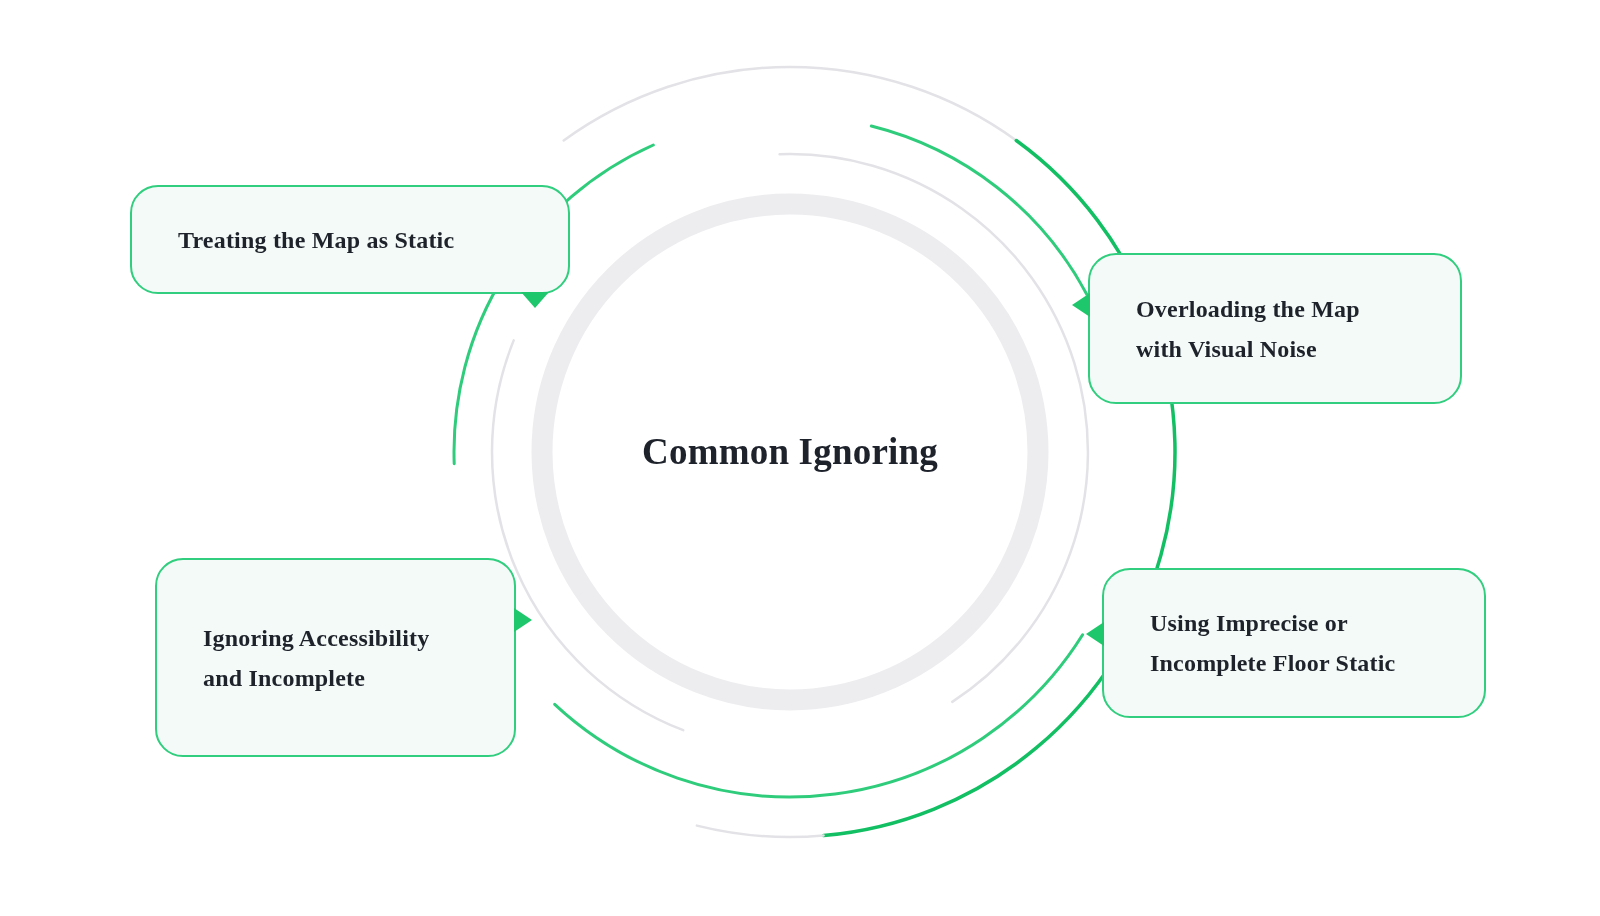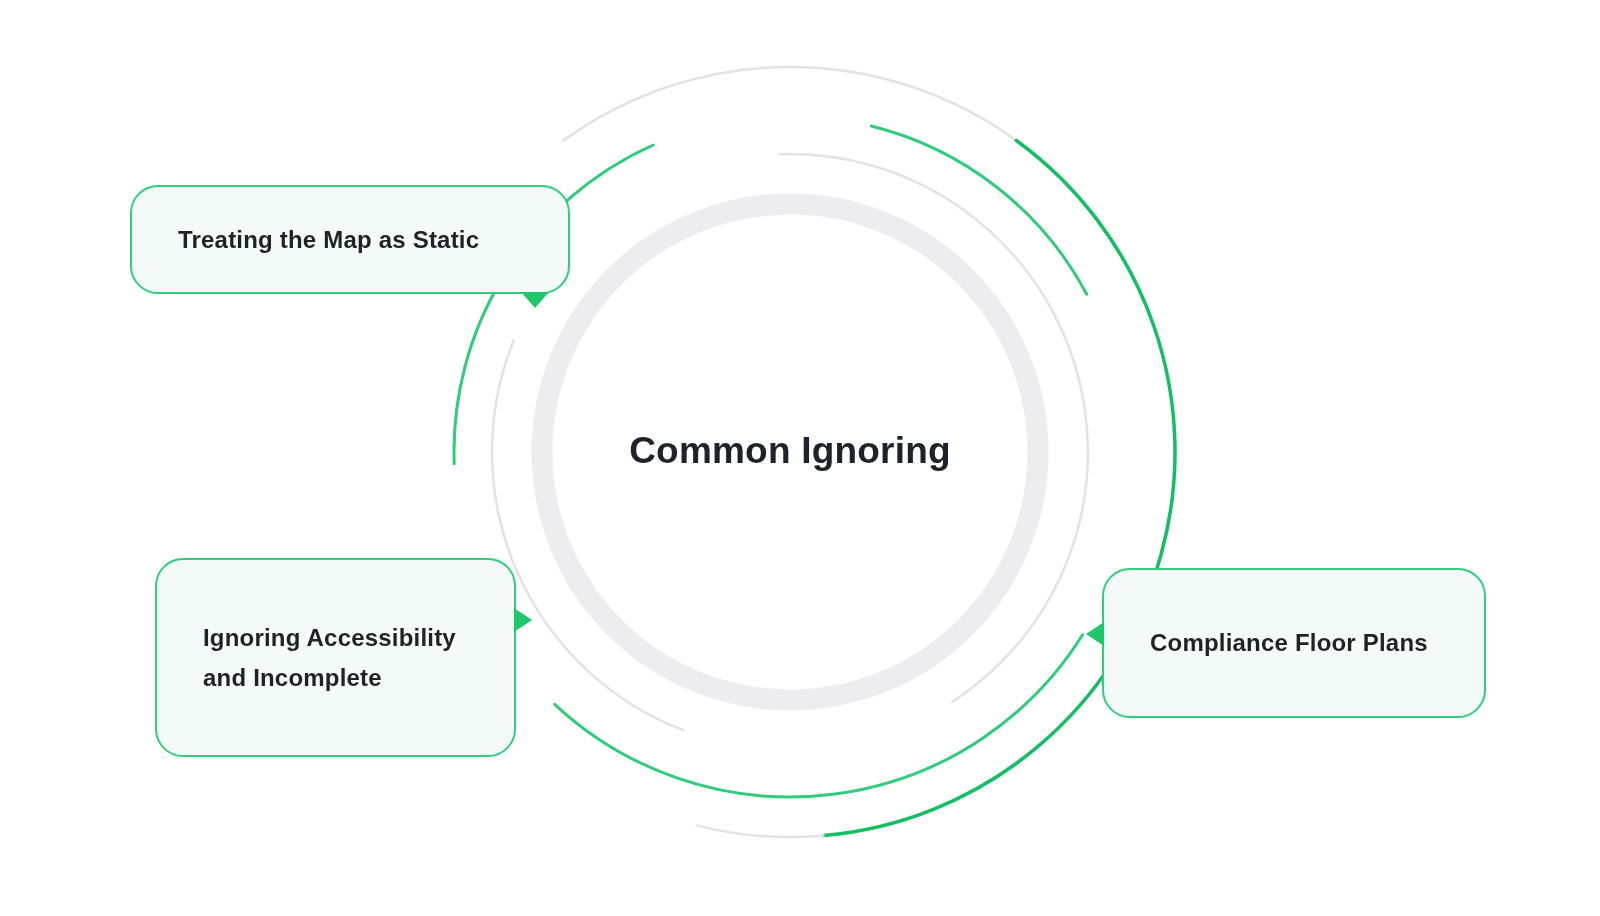--- a/index.html
+++ b/index.html
@@ -2,21 +2,21 @@
 <html style="--background: #FFFFFF; --text: #1E222B; --green-medium: #2FCC7C; --green-dark: #12BF63; --green-triangle: #1EC76B; --box-border: #30CE7E; --box-fill: #F3FAF7; --ring-gray: #EDEDF0; --arc-gray: #E3E3E7; --circle-fill: #FFFFFF;"><head>
 <meta charset="utf-8">
 <style>
   html, body { margin: 0; padding: 0; background: #ffffff; }
   .stage {
     position: relative;
     width: 1600px;
     height: 916px;
     background: var(--background, #ffffff);
     overflow: hidden;
-    font-family: Liberation Sans, sans-serif;
+    font-family: Liberation Serif, serif;
   }
   svg.arcs { position: absolute; left: 0; top: 0; z-index: 1; }
   .arc { fill: none; stroke-linecap: round; }
   .w25 { stroke-width: 2.5; }
   .w3  { stroke-width: 3; }
   .w35 { stroke-width: 3.5; }
 
   .callout {
     position: absolute;
     z-index: 2;
@@ -103,27 +103,33 @@
     <path class="arc w25" d="M 779.6 154.2 A 298 298 0 0 1 952.3 701.9" stroke="#E3E3E7"></path>
 
     <circle cx="790" cy="452" r="248" fill="#FFFFFF" stroke-width="21" stroke="#EDEDF0"></circle>
   </svg>
 
   <div class="callout" id="box-tl">
     <span class="tri tri-down"></span>
     <div class="line">Treating the Map as Static</div>
   </div>
 
+  <div class="callout" id="box-tr">
+    <span class="tri tri-left"></span>
+    <div class="line">Overloading the Map</div>
+    <div class="line">with Visual Noise</div>
+  </div>
 
   <div class="callout" id="box-bl">
     <span class="tri tri-right"></span>
     <div class="line">Ignoring Accessibility</div>
     <div class="line">and Incomplete</div>
   </div>
 
   <div class="callout" id="box-br">
     <span class="tri tri-left"></span>
-    <div class="line">Compliance Floor Plans</div>
+    <div class="line">Using Imprecise or</div>
+    <div class="line">Incomplete Floor Static</div>
   </div>
 
   <div class="center-title">Common Ignoring</div>
 
 </div>
 
 </body></html>

